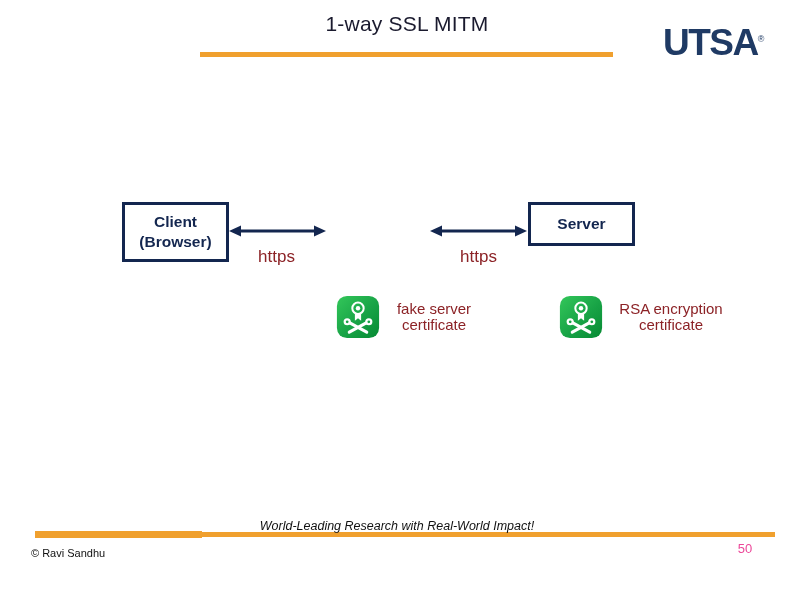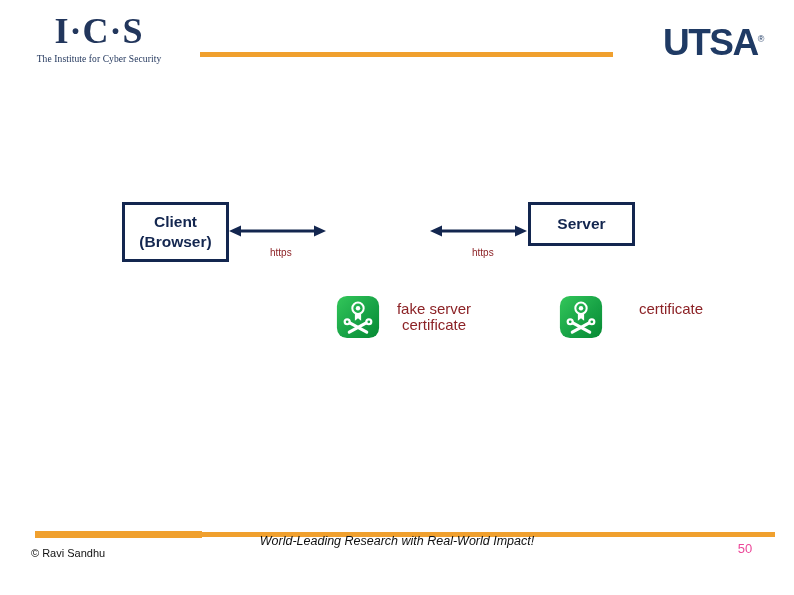--- a/index.html
+++ b/index.html
@@ -96,23 +96,23 @@
     font-weight: bold;
     font-size: 15.5px;
     line-height: 20px;
   }
   #node-client  { left: 122px; top: 202px; width: 107px; height: 60px; }
   #node-mitm    { left: 325px; top: 202px; width: 105px; height: 60px; }
   #node-server  { left: 528px; top: 202px; width: 107px; height: 44px; }
 
   .link-label {
     position: absolute;
-    font-size: 10px;
+    font-size: 17px;
     color: #8c2226;
-    margin-left: 40px;
+    text-align: center;
   }
   #label-https-1 { left: 230px; top: 247px; width: 93px; }
   #label-https-2 { left: 432px; top: 247px; width: 93px; }
 
   .arrow-svg { position: absolute; }
   #arrow-1 { left: 229px; top: 220px; }
   #arrow-2 { left: 430px; top: 220px; }
 
   
   .cert-icon {
@@ -153,21 +153,21 @@
   #footer-copyright {
     position: absolute;
     left: 31px;
     top: 547px;
     font-size: 11px;
     color: #111111;
   }
   #footer-tagline {
     position: absolute;
     left: 197px;
-    top: 534px;
+    top: 519px;
     width: 400px;
     text-align: center;
     font-size: 12.5px;
     font-style: italic;
     color: #111111;
   }
   #footer-pagenum {
     position: absolute;
     left: 725px;
     top: 541px;
@@ -175,25 +175,22 @@
     text-align: center;
     font-size: 13px;
     color: #ec4899;
   }
 </style>
 </head>
 <body>
 
 <div id="slide-header">
 
-  <div id="ics-logo">
-    <div class="ics-mark">I·C·S</div>
-    <div class="ics-sub">The Institute for Cyber Security</div>
-  </div>
-
+
+  <div id="slide-title">1-way SSL MITM</div>
   <div id="title-rule"></div>
 
   <div id="utsa-logo">
     <span>UTSA</span><span class="reg">®</span>
   </div>
 
 </div>
 
 <div id="diagram">
 
@@ -267,20 +264,21 @@
       <line x1="13.5" y1="29.5" x2="33.5" y2="40.5"></line>
       <line x1="34.5" y1="29.5" x2="14.5" y2="40.5"></line>
     </g>
     <circle cx="12.2" cy="29.2" r="3.9" fill="#ffffff"></circle>
     <circle cx="12.2" cy="29.2" r="1.5" fill="#18a346"></circle>
     <circle cx="35.8" cy="29.2" r="3.9" fill="#ffffff"></circle>
     <circle cx="35.8" cy="29.2" r="1.5" fill="#18a346"></circle>
   </svg>
 
   <div id="cert-label-rsa" class="cert-label">
+    <div>RSA encryption</div>
     <div>certificate</div>
   </div>
 
 </div>
 
 <div id="footer-rule-thick"></div>
 <div id="footer-rule-thin"></div>
 <div id="footer-copyright">© Ravi Sandhu</div>
 <div id="footer-tagline">World-Leading Research with Real-World Impact!</div>
 <div id="footer-pagenum">50</div>

